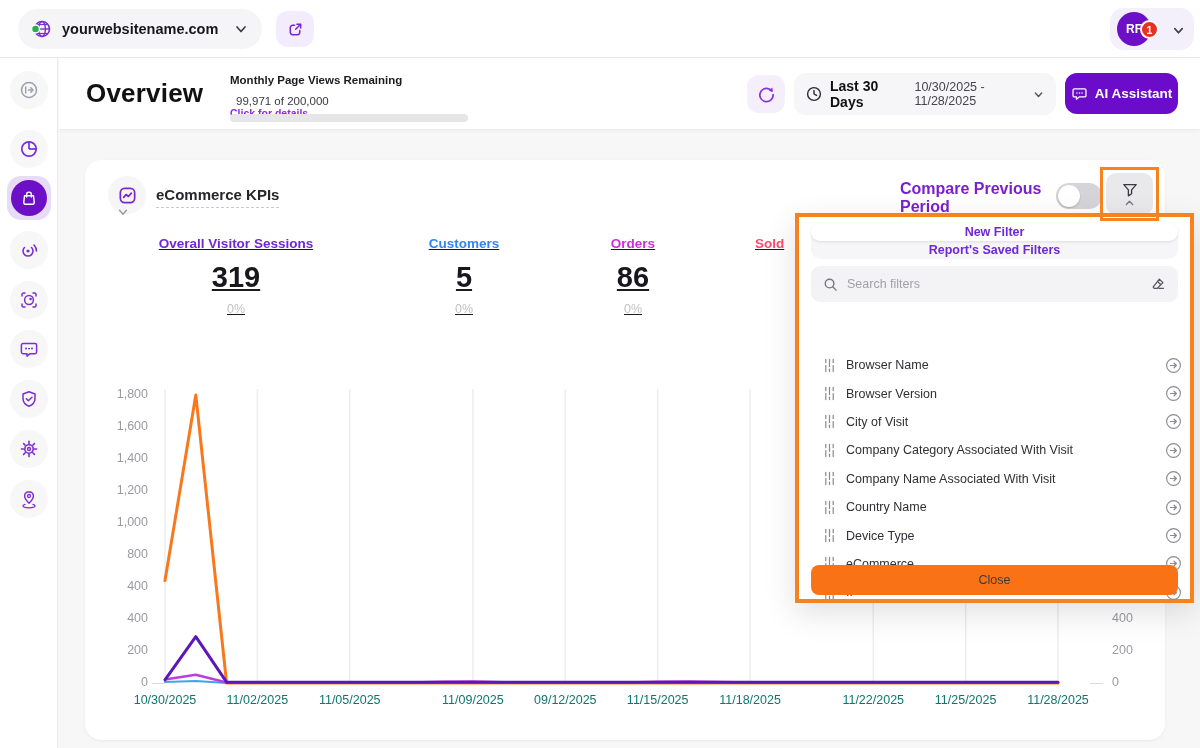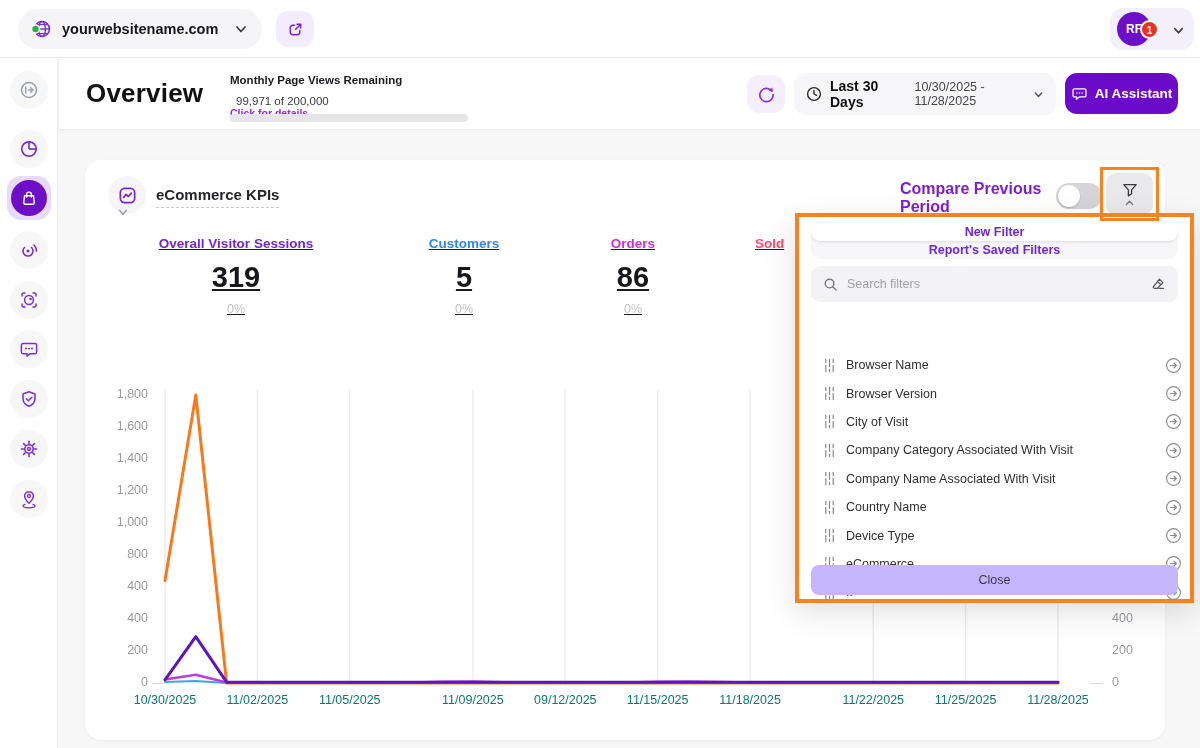--- a/index.html
+++ b/index.html
@@ -72,21 +72,21 @@
   .fp-tab.active { background:#fff; border-radius:9px; box-shadow:0 1px 3px rgba(0,0,0,.1); }
   .fp-search { position:absolute; left:12px; top:49px; width:367px; height:36px; background:#f3f3f6; border-radius:9px; display:flex; align-items:center; padding:0 12px; }
   .fp-search input { border:none; outline:none; background:transparent; font-family:"Liberation Sans",sans-serif; font-size:12.5px; color:#2f2f35; margin-left:9px; flex:1; }
   .fp-search input::placeholder { color:#a0a0a8; }
   .fp-search .erase { color:#55555c; cursor:pointer; display:flex; }
   .fp-rows { position:absolute; left:8px; top:90px; width:100%;margin-top:44px; }
   .fp-row { height:28.4px; display:flex; align-items:center; padding:0 16px; cursor:pointer; }
   .fp-row .rlabel { font-size:12.5px; color:#2f2f35; margin-left:10px; }
   .fp-row .go { margin-left:auto; color:#8a8a92; display:flex; cursor:pointer; }
   .fp-row .grip { color:#8a8a92; display:flex; cursor:grab; }
-  .fp-close { position:absolute; left:12px; top:348px; width:367px; height:30px; background:#c4b5fd; border-radius:8px; display:flex; align-items:center; justify-content:center; font-size:12.5px; color:#3a3a40; cursor:pointer; }
+  .fp-close { position:absolute; left:12px; top:348px; width:367px; height:30px; background:#f97316; border-radius:8px; display:flex; align-items:center; justify-content:center; font-size:12.5px; color:#3a3a40; cursor:pointer; }
   .annot-filter-btn { position:absolute; left:1100px; top:167px; width:59px; height:54px; border:3px solid #f5831f; z-index:50; pointer-events:none; }
 
   svg { display:block; }
 </style>
 </head>
 <body>
 
 <div class="topbar">
   <div class="site-pill">
     <span style="position:relative;display:flex;">

